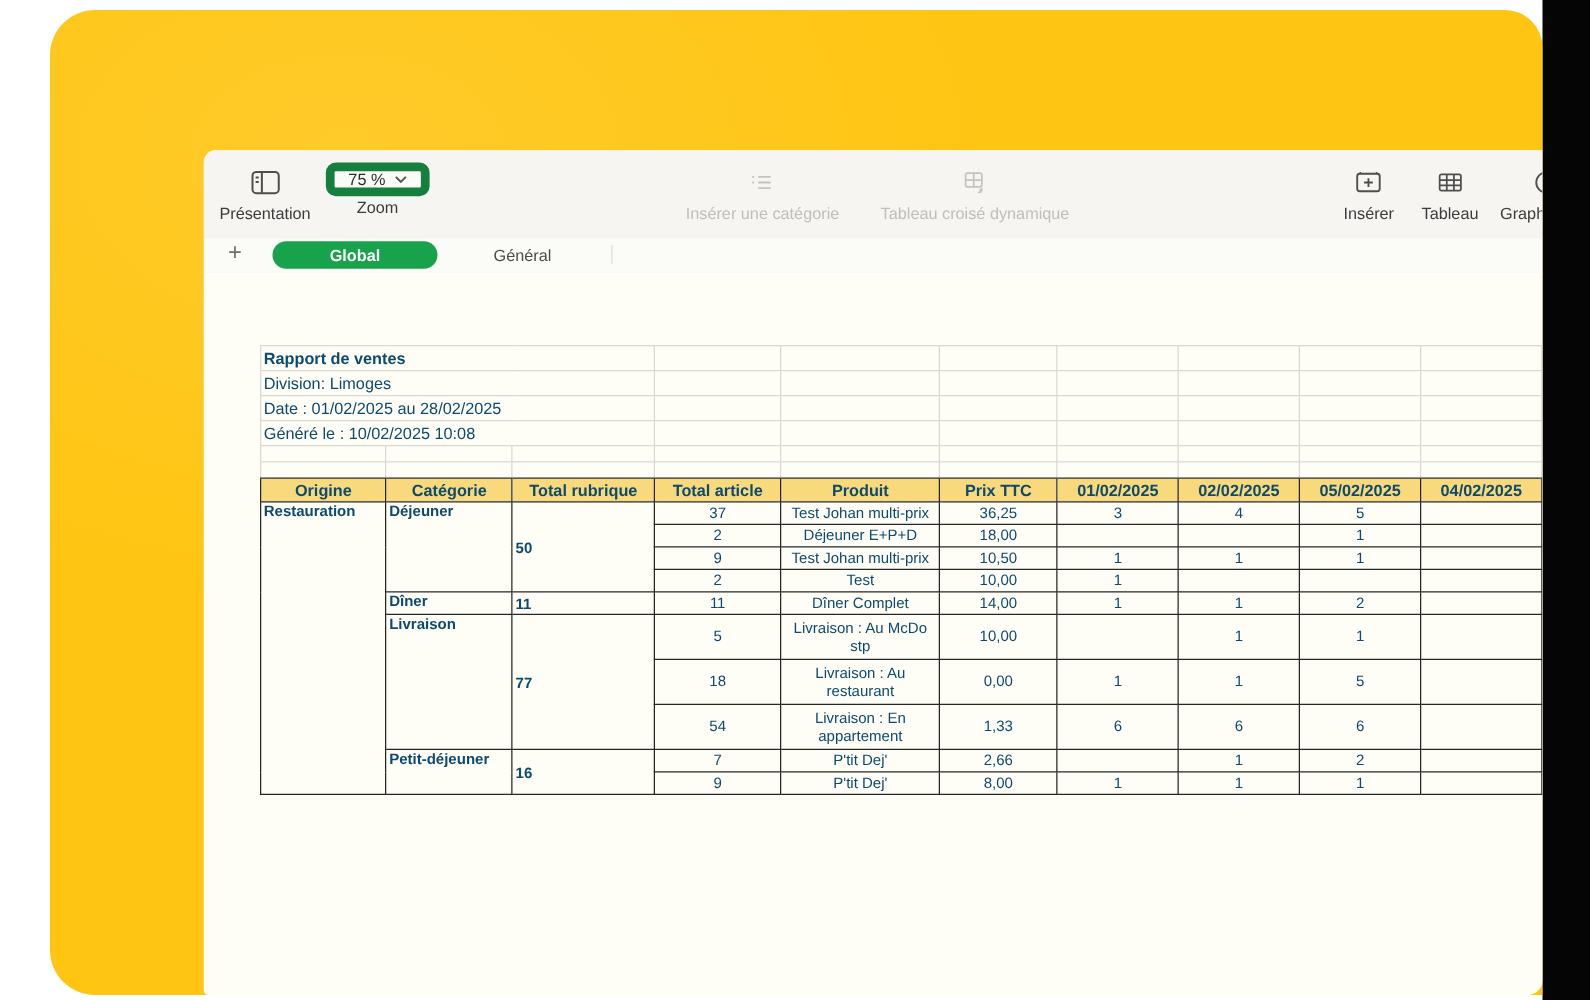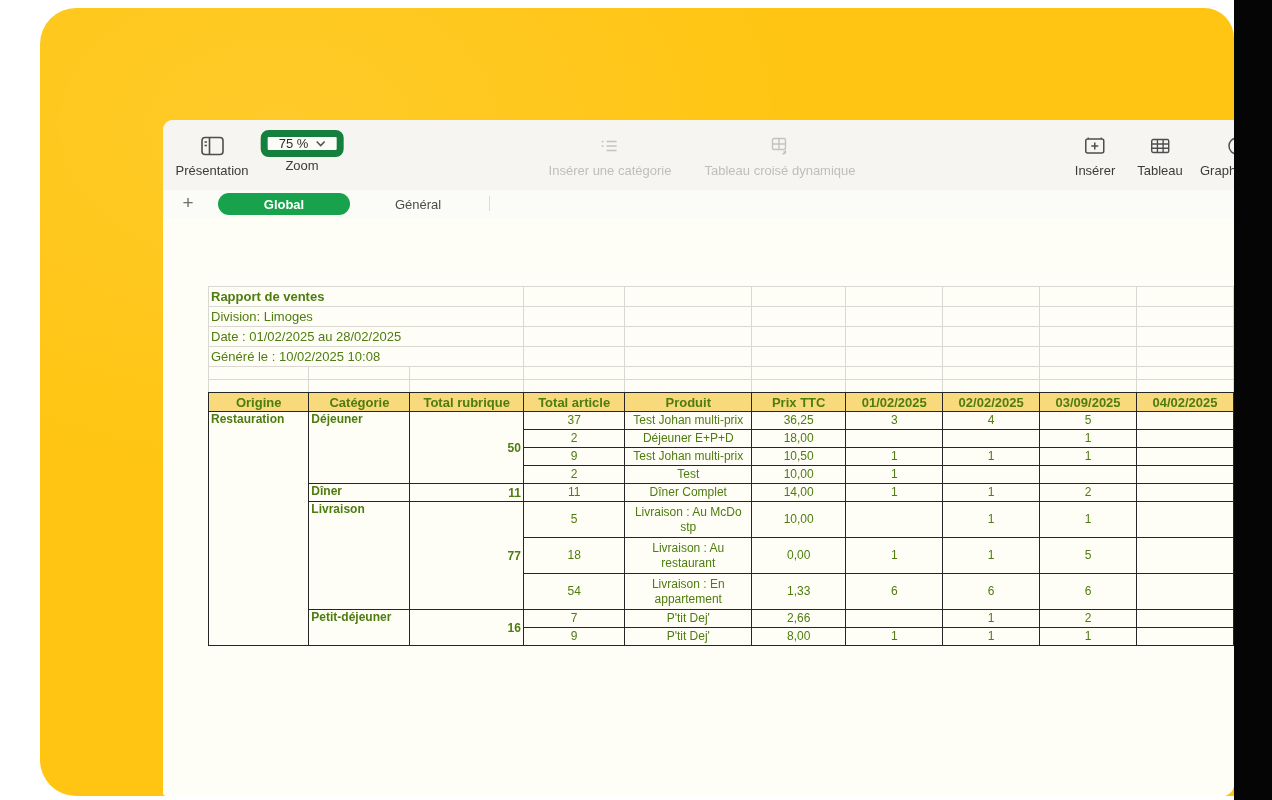--- a/index.html
+++ b/index.html
@@ -36,36 +36,36 @@
   .tab-pill{position:absolute;left:55px;top:3px;width:132px;height:22px;border-radius:11px;
             background:#17A24B;color:#ffffff;font-size:13px;font-weight:bold;
             display:flex;align-items:center;justify-content:center;cursor:pointer;}
   .tab-plain{position:absolute;left:255px;top:3px;transform:translateX(-50%) translateX:0;
              height:22px;display:flex;align-items:center;justify-content:center;
              font-size:13px;color:#4B4B4B;cursor:pointer;padding:0 10px;transform:translateX(-50%);}
   .tab-divider{position:absolute;left:326px;top:6px;width:1px;height:15px;background:#DCDBD6;}
 
   
   .sheet{position:absolute;left:0;top:98px;width:100%;height:578px;background:#FFFEF6;}
-  table.report{position:absolute;left:45px;top:68px;border-collapse:collapse;table-layout:fixed;
-               font-size:12px;color:#4d7c0f;}
+  table.report{position:absolute;left:45px;top:58px;border-collapse:collapse;table-layout:fixed;
+               font-size:12px;color:#0c4a6e;}
   table.report td{padding:0 2px;overflow:hidden;}
   
   td.lt{border:1px solid #D9D8D3;background:transparent;}
   tr.darkb td.lt{border-bottom-color:#262626;}
   
   td.bd{border:1px solid #262626;}
   td.hd{border:1px solid #262626;background:#F8D97C;font-weight:bold;font-size:13px;
         text-align:center;vertical-align:middle;white-space:nowrap;}
   tr.h20{height:20px;} tr.h13{height:13px;} tr.h19{height:19px;} tr.h18{height:18px;} tr.h36{height:36px;}
   td.titlecell{font-size:13px;text-align:left;padding-left:4px;white-space:nowrap;vertical-align:middle;}
   td.b{font-weight:bold;}
   td.origin, td.cat{font-weight:bold;font-size:12px;text-align:left;vertical-align:top;
                     padding:1px 3px;white-space:nowrap;}
-  td.total{font-weight:bold;text-align:right;vertical-align:middle;}
+  td.total{font-weight:bold;text-align:left;vertical-align:middle;}
   td.num, td.prod{text-align:center;vertical-align:middle;line-height:15px;}
 </style>
 </head>
 <body>
 
 <div class="stage">
   <div class="black-band"></div>
 
   <div class="card">
     <div class="window">
@@ -247,21 +247,21 @@
 
             <tr class="h19">
               <td class="hd">Origine</td>
               <td class="hd">Catégorie</td>
               <td class="hd">Total rubrique</td>
               <td class="hd">Total article</td>
               <td class="hd">Produit</td>
               <td class="hd">Prix TTC</td>
               <td class="hd">01/02/2025</td>
               <td class="hd">02/02/2025</td>
-              <td class="hd">03/09/2025</td>
+              <td class="hd">05/02/2025</td>
               <td class="hd">04/02/2025</td>
             </tr>
 
             <tr class="h18">
               <td class="bd origin" rowspan="10">Restauration</td>
               <td class="bd cat" rowspan="4">Déjeuner</td>
               <td class="bd total" rowspan="4">50</td>
               <td class="bd num">37</td>
               <td class="bd prod">Test Johan multi-prix</td>
               <td class="bd num">36,25</td>

